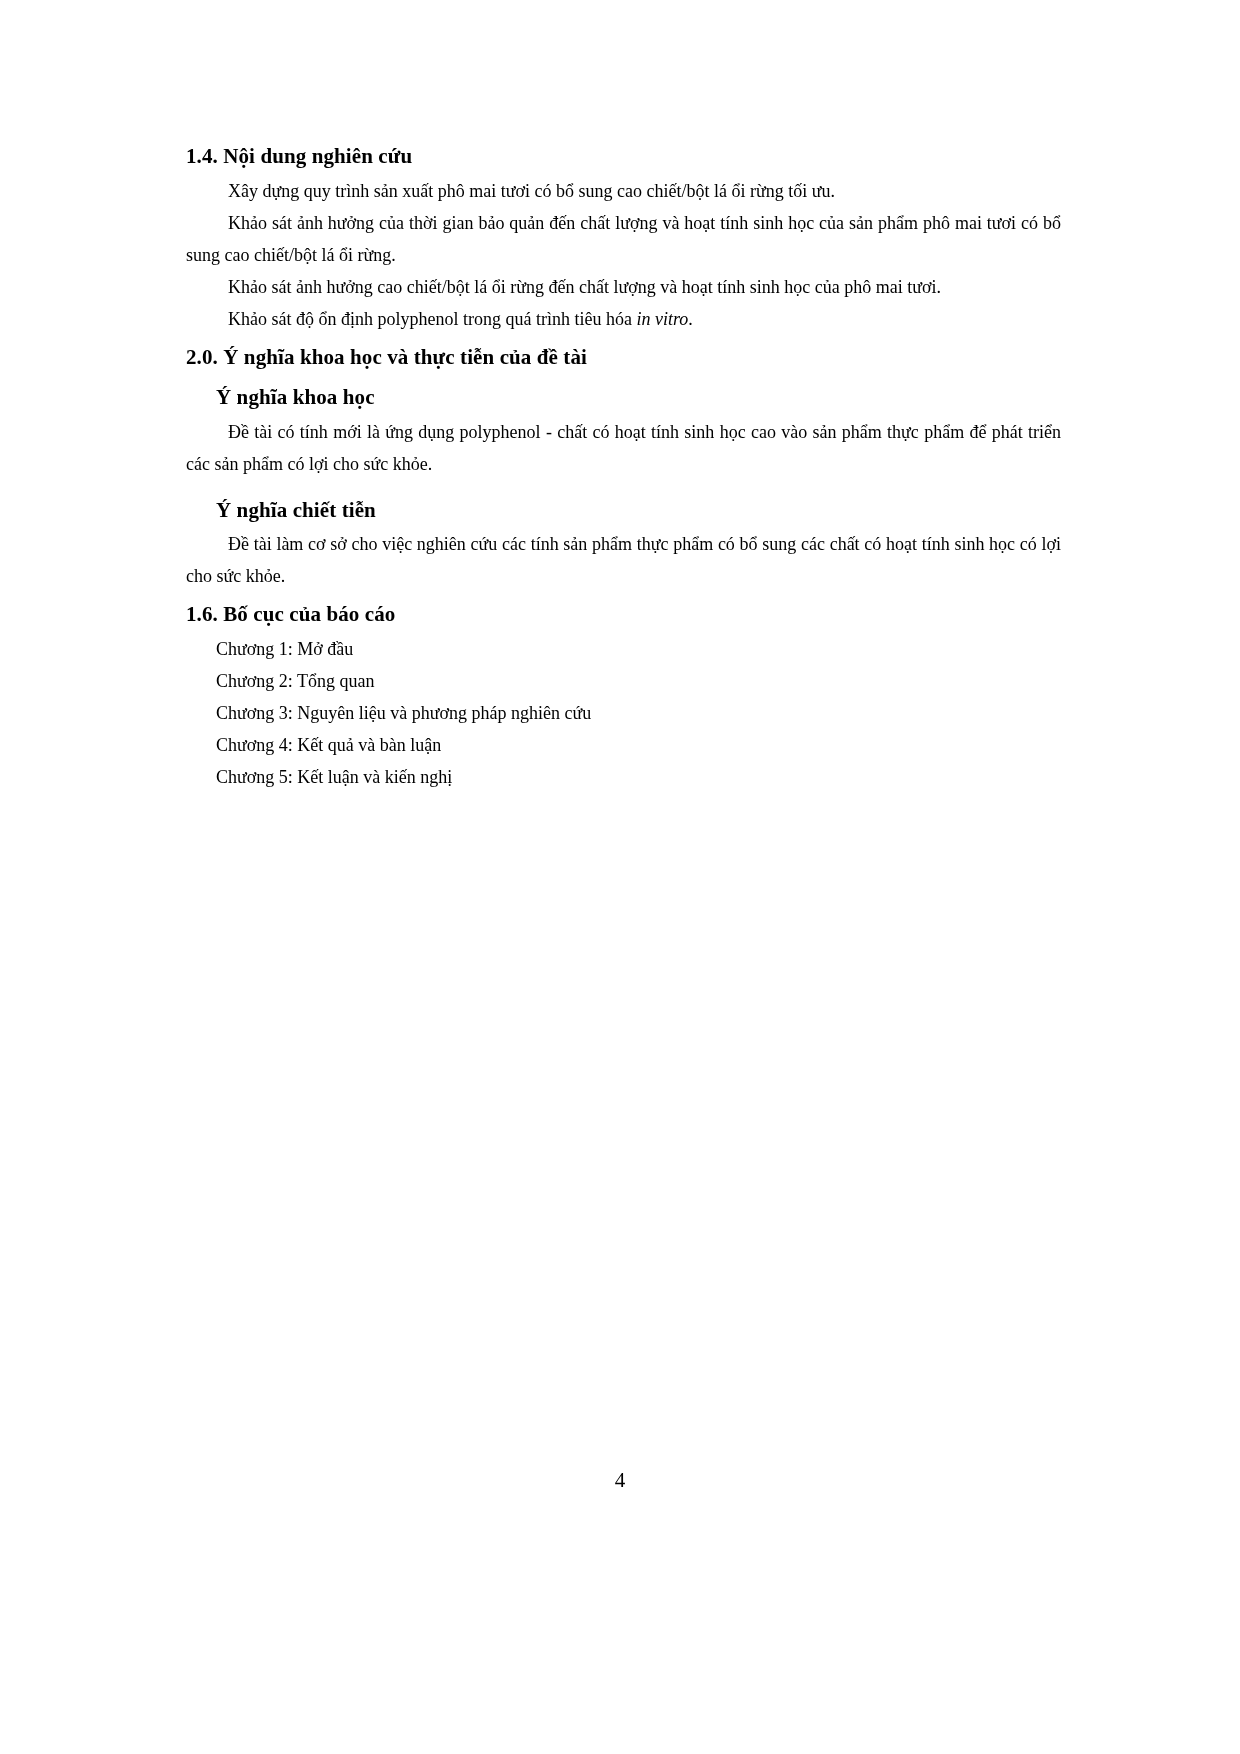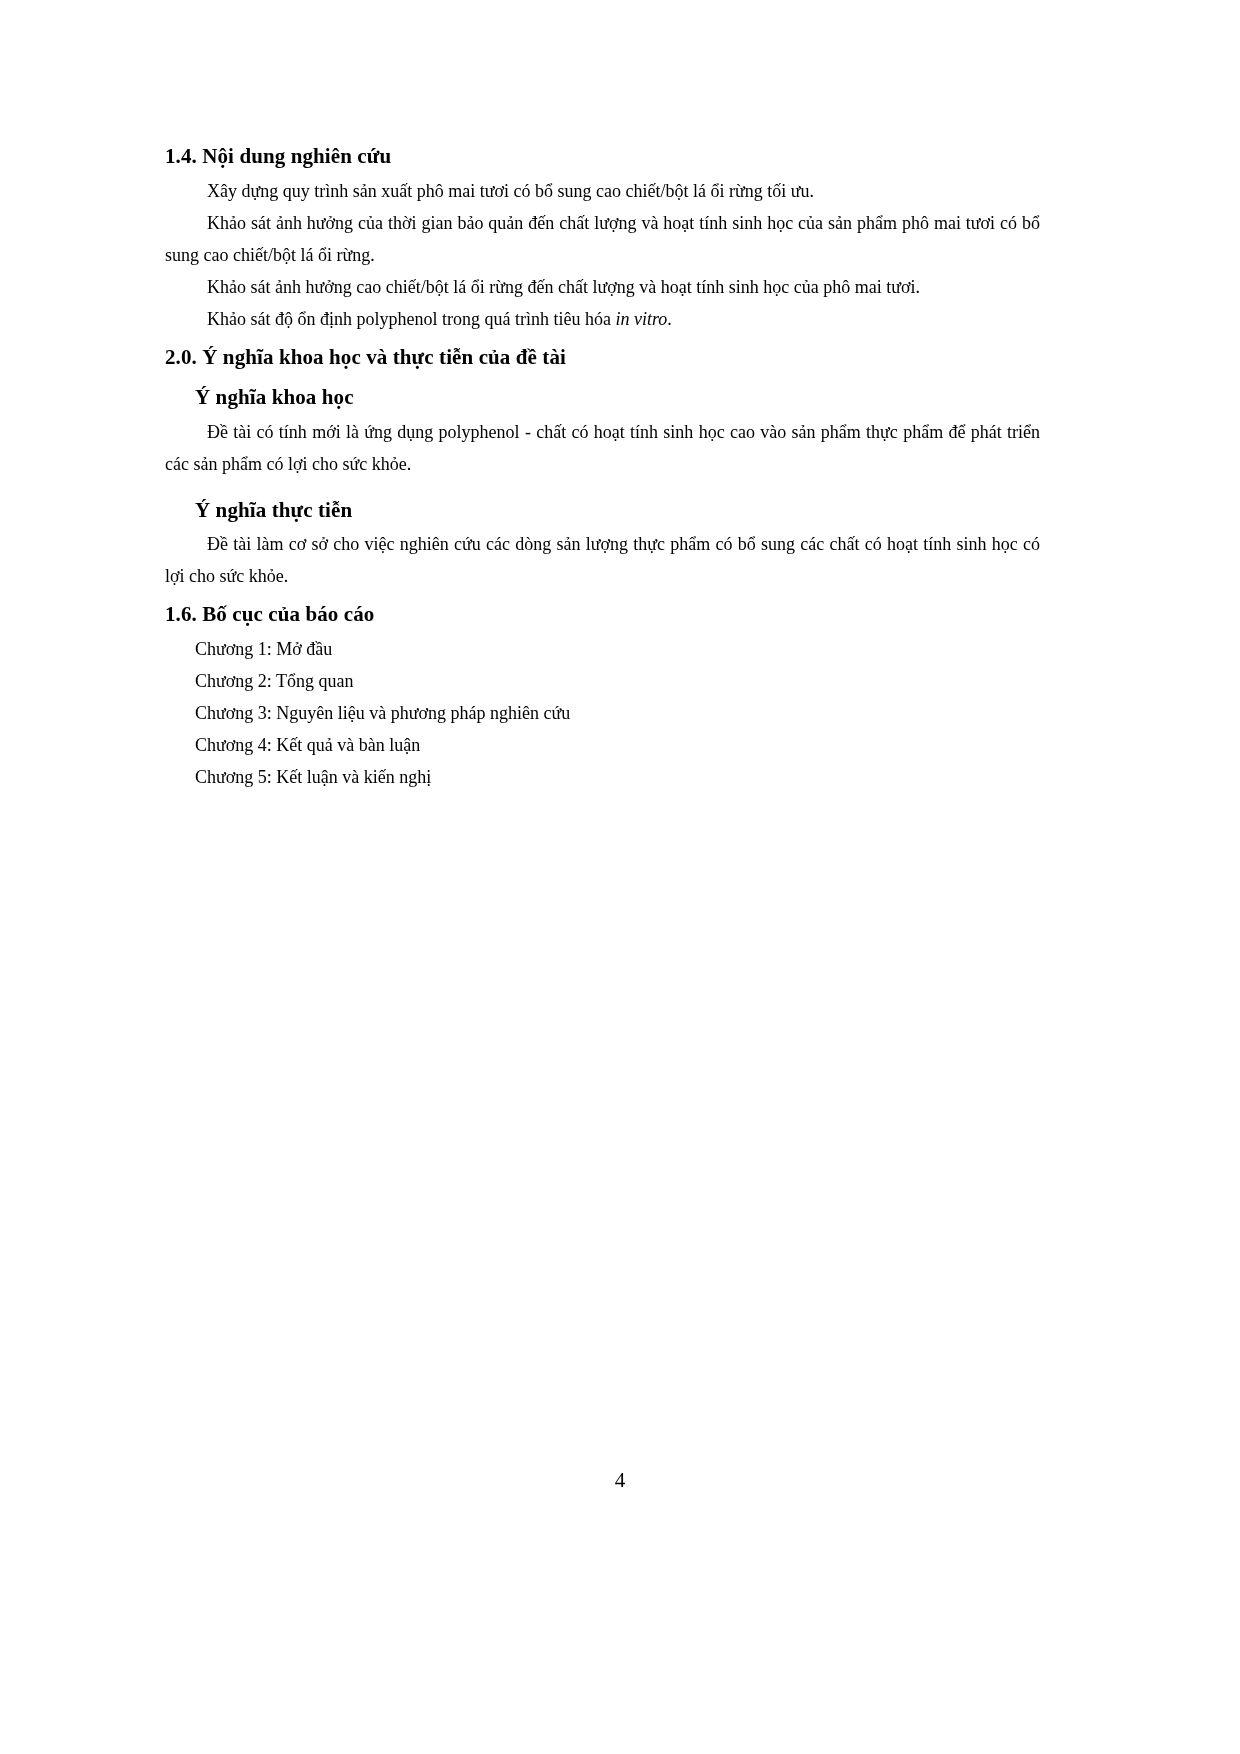--- a/index.html
+++ b/index.html
@@ -12,21 +12,21 @@
     width: 1240px;
     height: 1754px;
     background: #ffffff;
     margin: 0 auto;
     box-sizing: border-box;
     font-family: "Liberation Serif", "DejaVu Serif", serif;
     color: #000000;
   }
   .content {
     position: absolute;
-    left: 165px;
+    left: 186px;
     top: 140px;
     width: 875px;
   }
   .heading {
     font-weight: bold;
     font-size: 21px;
     line-height: 1.55;
     margin: 0 0 2px 0;
     letter-spacing: 0.1px;
   }
@@ -75,22 +75,22 @@
     <p class="para">
       <span>Khảo sát độ ổn định polyphenol trong quá trình tiêu hóa </span><em>in vitro</em><span>.</span>
     </p>
 
     <div class="gap-sm"></div>
     <h2 class="heading">2.0. Ý nghĩa khoa học và thực tiễn của đề tài</h2>
     <h3 class="heading indent">Ý nghĩa khoa học</h3>
     <p class="para">Đề tài có tính mới là ứng dụng polyphenol - chất có hoạt tính sinh học cao vào sản phẩm thực phẩm để phát triển các sản phẩm có lợi cho sức khỏe.</p>
 
     <div class="gap-sm"></div>
-    <h3 class="heading indent">Ý nghĩa thực tiễn</h3>
-    <p class="para">Đề tài làm cơ sở cho việc nghiên cứu các dòng sản lượng thực phẩm có bổ sung các chất có hoạt tính sinh học có lợi cho sức khỏe.</p>
+    <h3 class="heading indent">Ý nghĩa chiết tiễn</h3>
+    <p class="para">Đề tài làm cơ sở cho việc nghiên cứu các tính sản phẩm thực phẩm có bổ sung các chất có hoạt tính sinh học có lợi cho sức khỏe.</p>
 
     <div class="gap-sm"></div>
     <h2 class="heading">1.6. Bố cục của báo cáo</h2>
 
     <p class="para listline">Chương 1: Mở đầu</p>
     <p class="para listline">Chương 2: Tổng quan</p>
     <p class="para listline">Chương 3: Nguyên liệu và phương pháp nghiên cứu</p>
     <p class="para listline">Chương 4: Kết quả và bàn luận</p>
     <p class="para listline">Chương 5: Kết luận và kiến nghị</p>
 

